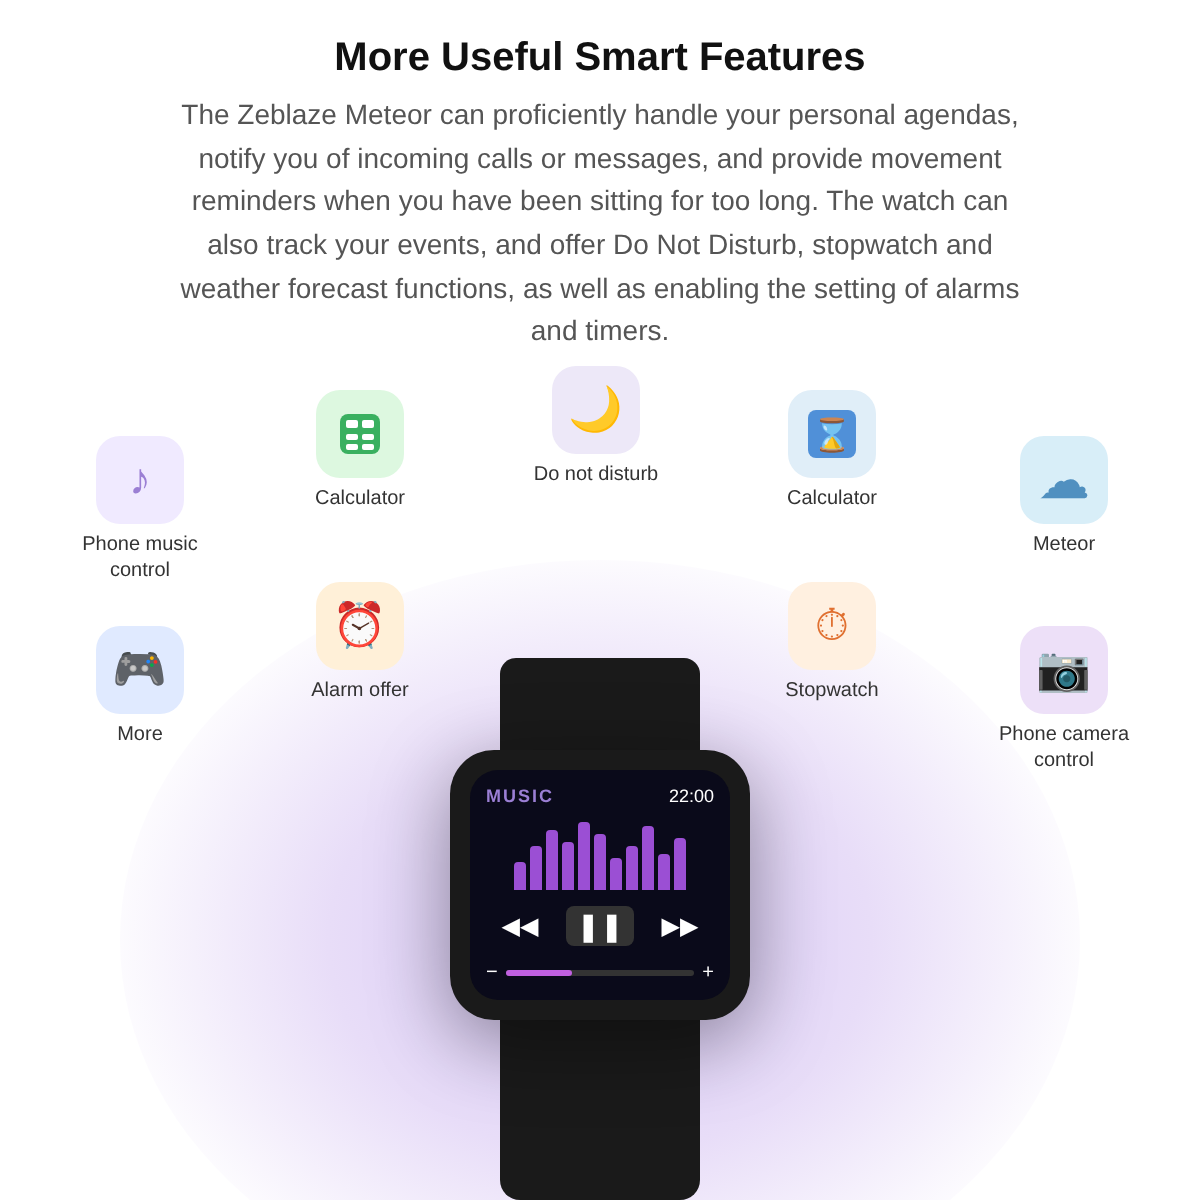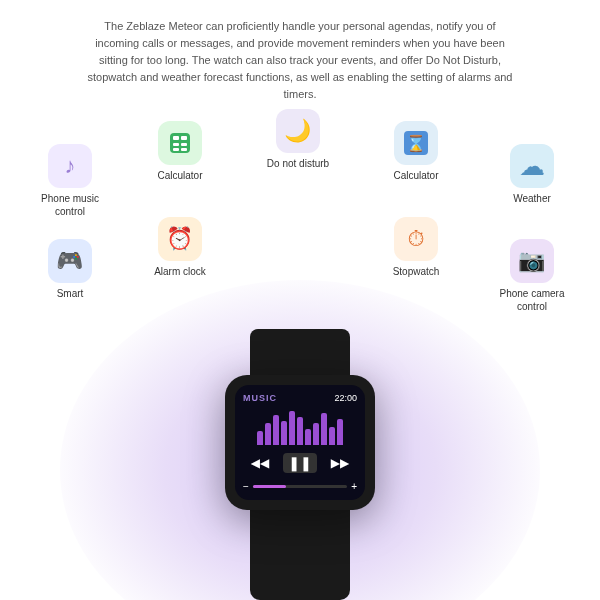--- a/index.html
+++ b/index.html
@@ -40,21 +40,21 @@
       text-align: center;
       padding: 18px 20px 6px;
     }
     .header-title {
       font-size: 20px;
       font-weight: 700;
       color: #111;
       margin-bottom: 6px;
     }
     .header-desc {
-      font-size: 11px;
+      font-size: 14px;
       color: #555;
       line-height: 1.55;
       max-width: 430px;
     }
 
     
     .features-area {
       position: relative;
       width: 100%;
       flex: 1;
@@ -206,54 +206,55 @@
     }
   </style>
 </head>
 <body>
 
 <div class="bg-gradient"></div>
 
 <div class="container">
 
   <div class="header">
+    <div class="header-title">More Useful Smart Features</div>
     <div class="header-desc">The Zeblaze Meteor can proficiently handle your personal agendas, notify you of incoming calls or messages, and provide movement reminders when you have been sitting for too long. The watch can also track your events, and offer Do Not Disturb, stopwatch and weather forecast functions, as well as enabling the setting of alarms and timers.</div>
   </div>
 
   <div class="features-area">
     <div class="icons-container">
 
       <div class="feature-item" style="left: 30px; top: 35px;">
         <div class="feature-icon" style="background: #f0eaff; color: #9b7fd4; font-size: 22px;">♪</div>
         <div class="feature-label">Phone music<br>control</div>
       </div>
 
       <div class="feature-item" style="left: 30px; top: 130px;">
         <div class="feature-icon" style="background: #e0eaff; color: #4a7fd4; font-size: 22px;">🎮</div>
-        <div class="feature-label">Smart</div>
+        <div class="feature-label">More</div>
       </div>
 
       <div class="feature-item" style="left: 140px; top: 12px;">
         <div class="feature-icon" style="background: #ddf8e0; color: #3ab060; font-size: 20px;">
           <svg width="26" height="26" viewBox="0 0 26 26">
             <rect x="3" y="3" width="20" height="20" rx="4" fill="#3ab060"></rect>
             <rect x="6" y="6" width="6" height="4" rx="1" fill="white"></rect>
             <rect x="14" y="6" width="6" height="4" rx="1" fill="white"></rect>
             <rect x="6" y="13" width="6" height="3" rx="1" fill="white"></rect>
             <rect x="14" y="13" width="6" height="3" rx="1" fill="white"></rect>
             <rect x="6" y="18" width="6" height="3" rx="1" fill="white"></rect>
             <rect x="14" y="18" width="6" height="3" rx="1" fill="white"></rect>
           </svg>
         </div>
         <div class="feature-label">Calculator</div>
       </div>
 
       <div class="feature-item" style="left: 140px; top: 108px;">
         <div class="feature-icon" style="background: #fff0d8; color: #f0a030; font-size: 22px;">⏰</div>
-        <div class="feature-label">Alarm clock</div>
+        <div class="feature-label">Alarm offer</div>
       </div>
 
       <div class="feature-item" style="left: 258px; top: 0px;">
         <div class="feature-icon" style="background: #ede8f8; color: #7050c0; font-size: 22px;">🌙</div>
         <div class="feature-label">Do not disturb</div>
       </div>
 
 
       <div class="feature-item" style="left: 376px; top: 12px;">
         <div class="feature-icon" style="background: #e0eef8; font-size: 22px;">
@@ -265,21 +266,21 @@
         <div class="feature-label">Calculator</div>
       </div>
 
       <div class="feature-item" style="left: 376px; top: 108px;">
         <div class="feature-icon" style="background: #fff0e0; color: #e07030; font-size: 22px;">⏱</div>
         <div class="feature-label">Stopwatch</div>
       </div>
 
       <div class="feature-item" style="left: 492px; top: 35px;">
         <div class="feature-icon" style="background: #d8eef8; color: #5090c0; font-size: 26px;">☁</div>
-        <div class="feature-label">Weather</div>
+        <div class="feature-label">Meteor</div>
       </div>
 
       <div class="feature-item" style="left: 492px; top: 130px;">
         <div class="feature-icon" style="background: #ede0f8; color: #9050c0; font-size: 22px;">📷</div>
         <div class="feature-label">Phone camera<br>control</div>
       </div>
 
     </div>
 
     <div class="watch-wrapper">

